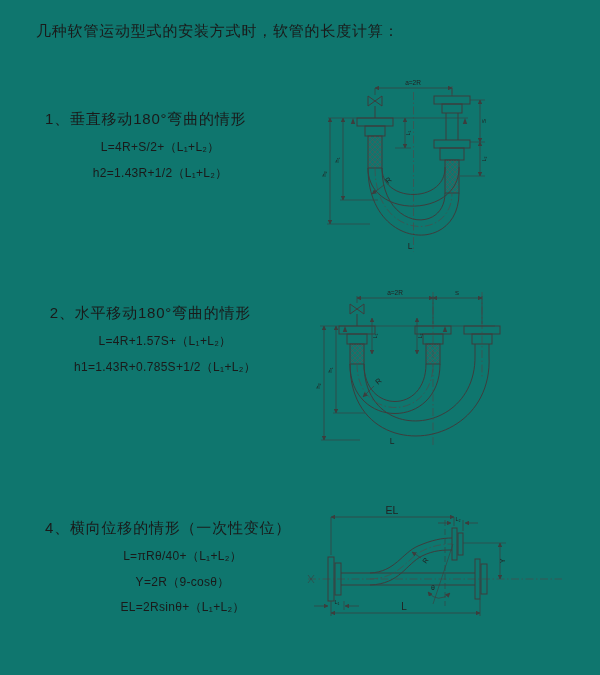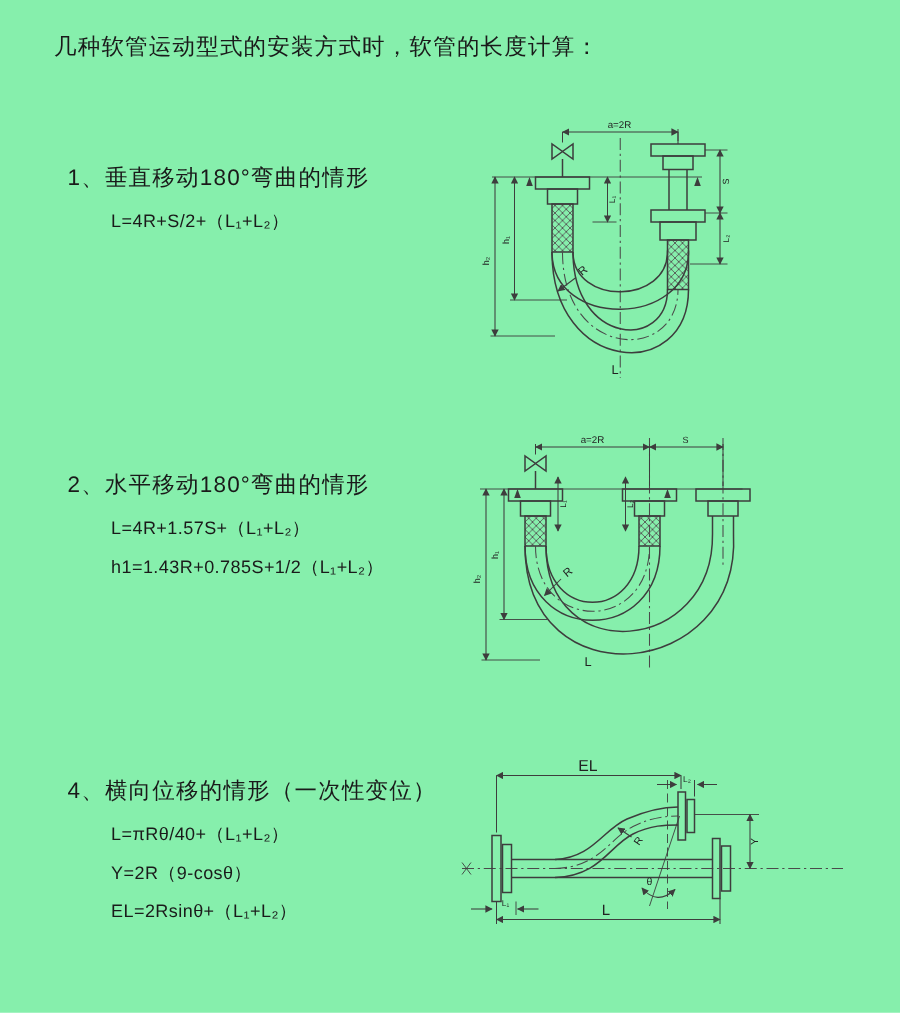--- a/index.html
+++ b/index.html
@@ -1,42 +1,43 @@
 <!DOCTYPE html>
 <html><head>
 <meta charset="utf-8">
 <style>
   html,body{margin:0;padding:0;}
   body{width:600px;height:675px;background:#ffffff;font-family:"Liberation Sans","DejaVu Sans",sans-serif;color:#1a1a1a;position:relative;overflow:hidden;}
-  .page{position:absolute;inset:0;background:#86efac;text-decoration:underline;}
+  .page{position:absolute;inset:0;background:#0f766e;text-decoration:underline;}
   .title{position:absolute;left:36px;top:22px;font-size:15px;letter-spacing:.8px;font-weight:500;white-space:nowrap;}
-  .sec{position:absolute;left:45px;white-space:nowrap;}
+  .sec{position:absolute;left:45px;white-space:nowrap;text-align:center;}
   .sec-heading{font-size:15px;letter-spacing:.8px;font-weight:500;line-height:20px;margin-bottom:6px;}
   .formula{font-size:12px;padding-left:29px;line-height:25.5px;letter-spacing:.3px;}
   .diag{position:absolute;}
   svg text{font-family:"Liberation Sans","DejaVu Sans",sans-serif;fill:#222;}
   .ol{stroke:#3d3d3d;stroke-width:1;fill:none;}
   .thin{stroke:#3d3d3d;stroke-width:.6;fill:none;}
   .dim{stroke:#3d3d3d;stroke-width:.7;fill:none;}
   .cl{stroke:#4a4a4a;stroke-width:.7;fill:none;stroke-dasharray:8 2.5 1.5 2.5;}
   .hatchrect{stroke:#3d3d3d;stroke-width:1;}
 </style>
 </head>
 <body>
 
 <div class="page">
 
   <div class="title">几种软管运动型式的安装方式时，软管的长度计算：</div>
 
   <div class="sec" style="top:109px;">
     <div class="sec-heading">1、垂直移动180°弯曲的情形</div>
     <div class="formula">L=4R+S/2+（L₁+L₂）</div>
+    <div class="formula">h2=1.43R+1/2（L₁+L₂）</div>
   </div>
 
-  <div class="sec" style="top:314px;">
+  <div class="sec" style="top:303px;">
     <div class="sec-heading">2、水平移动180°弯曲的情形</div>
     <div class="formula">L=4R+1.57S+（L₁+L₂）</div>
     <div class="formula">h1=1.43R+0.785S+1/2（L₁+L₂）</div>
   </div>
 
   <div class="sec" style="top:518px;">
     <div class="sec-heading">4、横向位移的情形（一次性变位）</div>
     <div class="formula">L=πRθ/40+（L₁+L₂）</div>
     <div class="formula">Y=2R（9-cosθ）</div>
     <div class="formula">EL=2Rsinθ+（L₁+L₂）</div>

